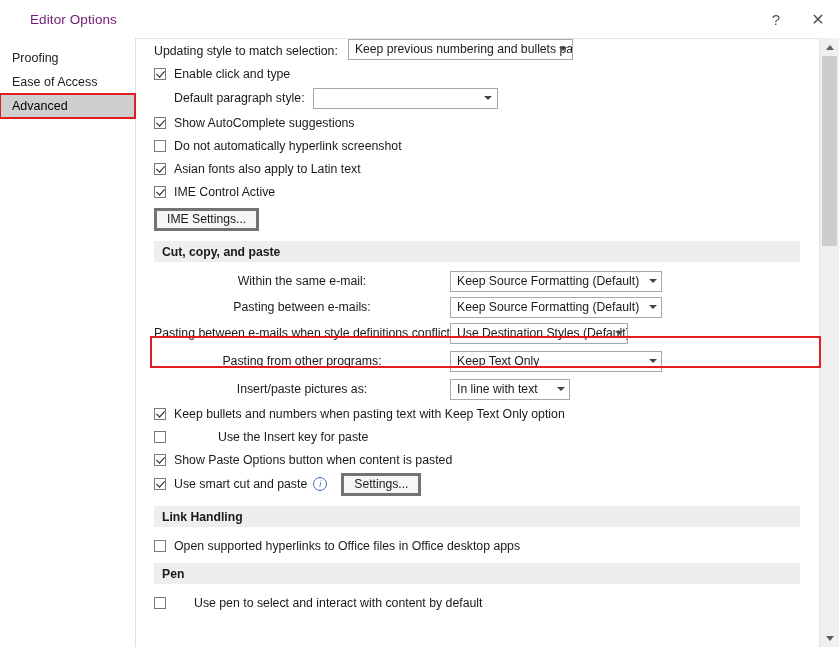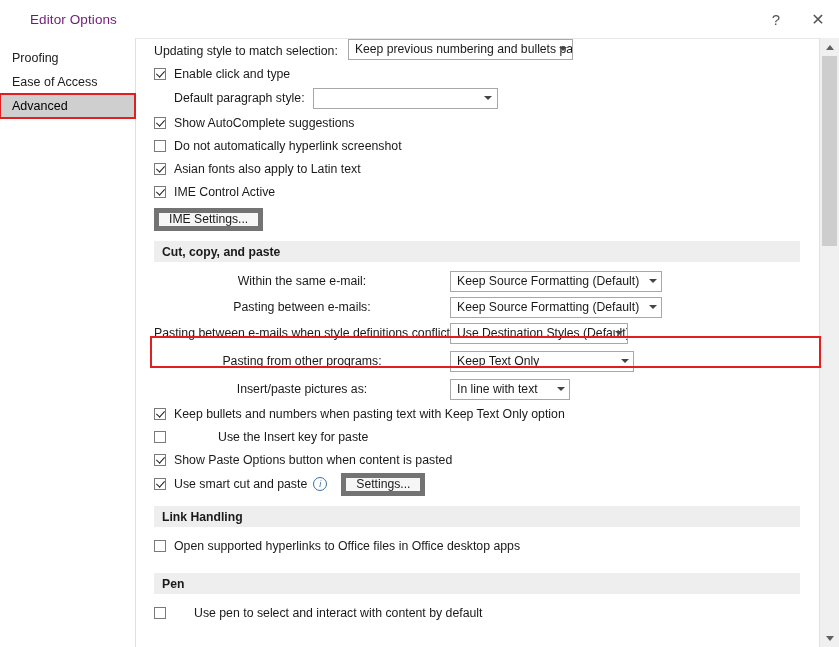--- a/index.html
+++ b/index.html
@@ -181,21 +181,21 @@
     content: "";
     border-left: 4px solid transparent;
     border-right: 4px solid transparent;
     border-top: 4px solid #444;
   }
 
   
   .btn {
     height: 23px;
     min-width: 78px;
-    border: 5px solid #737373;
+    border: 3px solid #737373;
     background: #f6f6f6;
     font-size: 12.2px;
     color: #1a1a1a;
     display: inline-flex;
     align-items: center;
     justify-content: center;
     padding: 0 10px;
     box-sizing: border-box;
   }
 
@@ -370,21 +370,21 @@
       <div class="row tall">
         <span class="label indent-1" style="width:296px;">Pasting between e-mails when style definitions conflict:</span>
         <div class="dd" style="width:178px;">
           <span class="dd-text">Use Destination Styles (Default)</span>
           <span class="arrow"></span>
         </div>
       </div>
 
       <div class="row tall" style="margin-top:2px;">
         <span class="label indent-1" style="width:296px;">Pasting from other programs:</span>
-        <div class="dd" style="width:184px;">
+        <div class="dd" style="width:212px;">
           <span class="dd-text">Keep Text Only</span>
           <span class="arrow"></span>
         </div>
       </div>
 
       <div class="row tall" style="margin-top:2px;">
         <span class="label indent-1" style="width:296px;">Insert/paste pictures as:</span>
         <div class="dd" style="width:120px;">
           <span class="dd-text">In line with text</span>
           <span class="arrow"></span>
@@ -423,21 +423,21 @@
 
       <div class="section">Link Handling</div>
 
       <div class="row tall">
         <span class="indent-1" style="display:flex;align-items:center;">
           <span class="cb"></span>
           <span class="label">Open supported hyperlinks to Office files in Office desktop apps</span>
         </span>
       </div>
 
-      <div class="section" style="margin-top:14px;">Pen</div>
+      <div class="section" style="margin-top:4px;">Pen</div>
 
       <div class="row tall">
         <span class="indent-1" style="display:flex;align-items:center;gap:20px;">
           <span class="cb"></span>
           <span class="label">Use pen to select and interact with content by default</span>
         </span>
       </div>
 
     </div>
 

